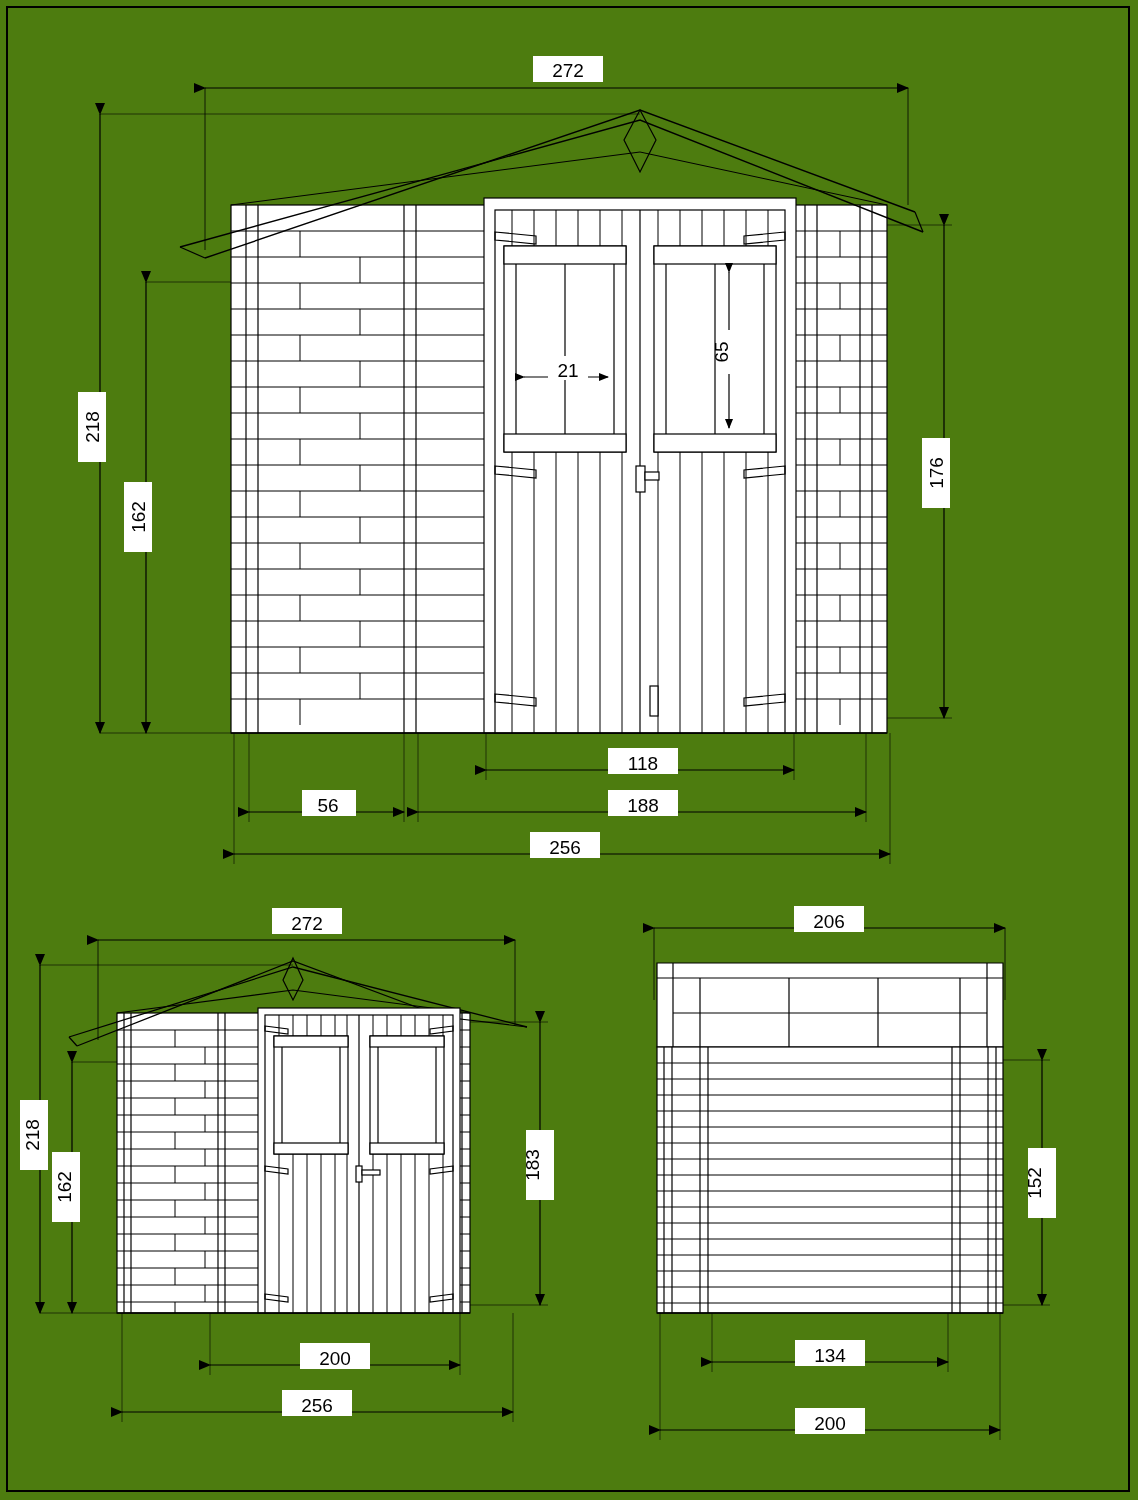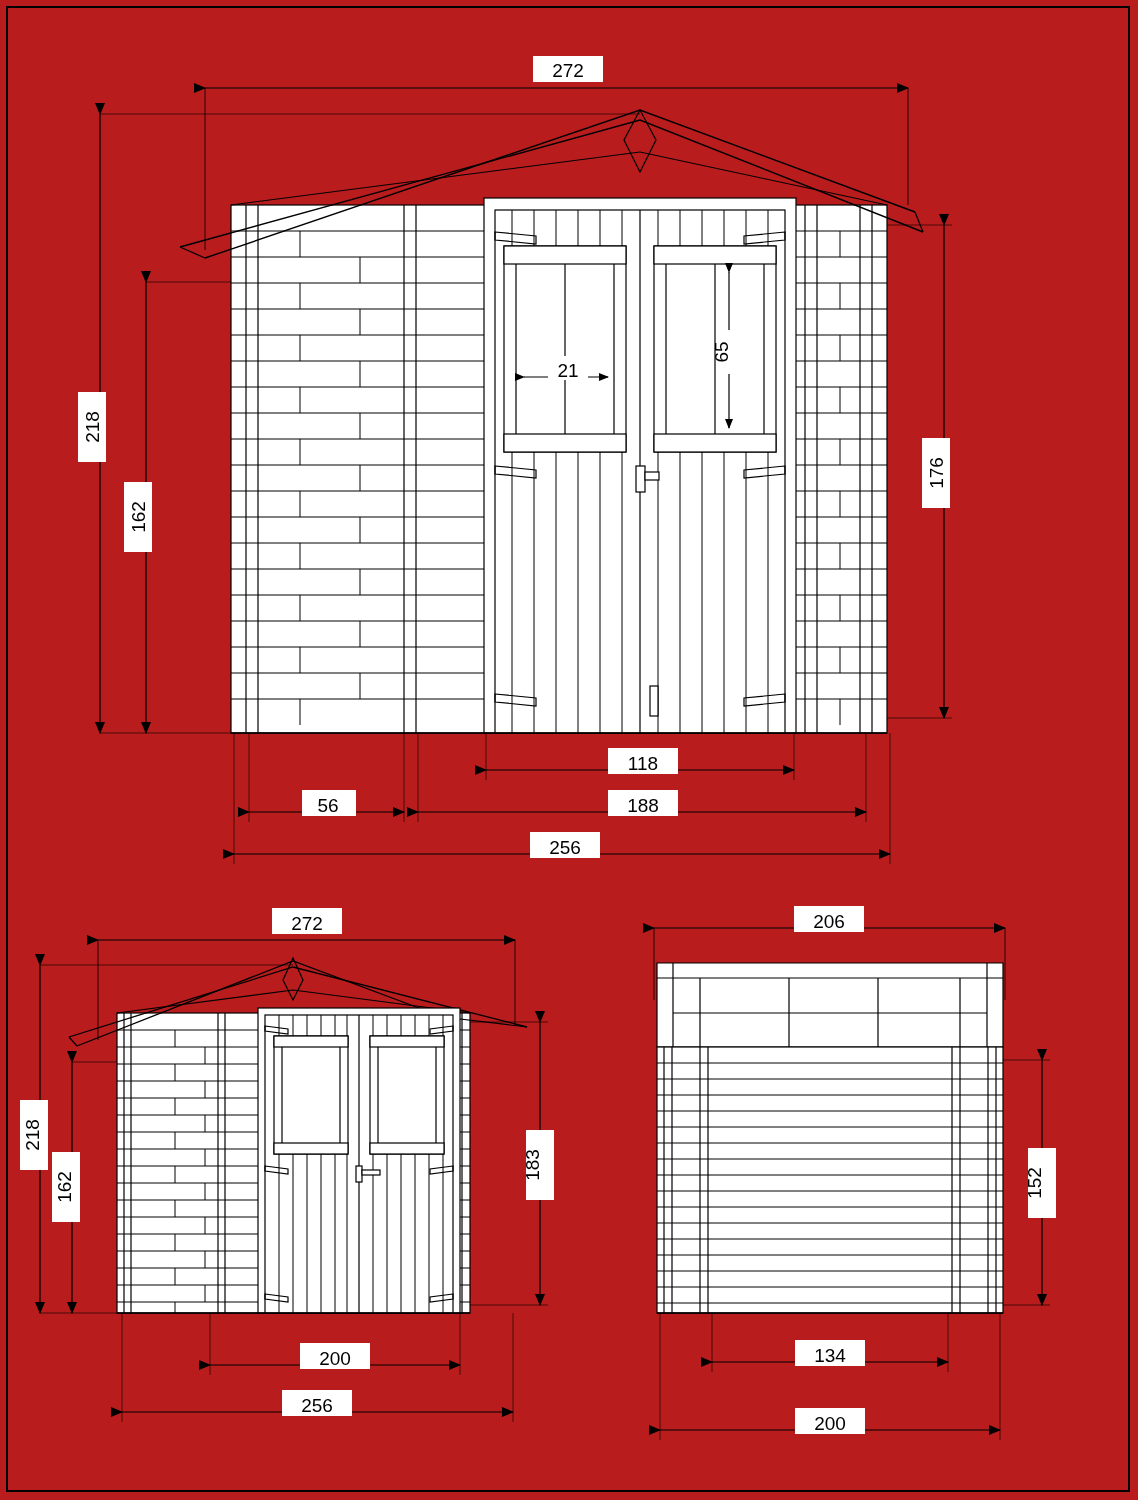--- a/index.html
+++ b/index.html
@@ -1,17 +1,17 @@
 <!DOCTYPE html>
 <html><head>
 <meta charset="utf-8">
 <style>
   html,body{margin:0;padding:0;background:#ffffff;}
   body{width:1138px;height:1500px;font-family:"Liberation Sans",sans-serif;color:#000;}
-  #sheet{position:relative;width:1138px;height:1500px;overflow:hidden;background:#b91c1c;text-align:right;}
+  #sheet{position:relative;width:1138px;height:1500px;overflow:hidden;background:#4d7c0f;text-align:right;}
   .frame{position:absolute;left:6px;top:6px;width:1124px;height:1486px;border:2px solid #000;box-sizing:border-box;}
   svg{position:absolute;left:0;top:0;width:1138px;height:1500px;}
   .dimtxt{font-family:"Liberation Sans",sans-serif;font-size:19px;fill:#000;}
   text{user-select:none;}
 </style>
 </head>
 <body>
 
 <div id="sheet">
   <div class="frame"></div>

